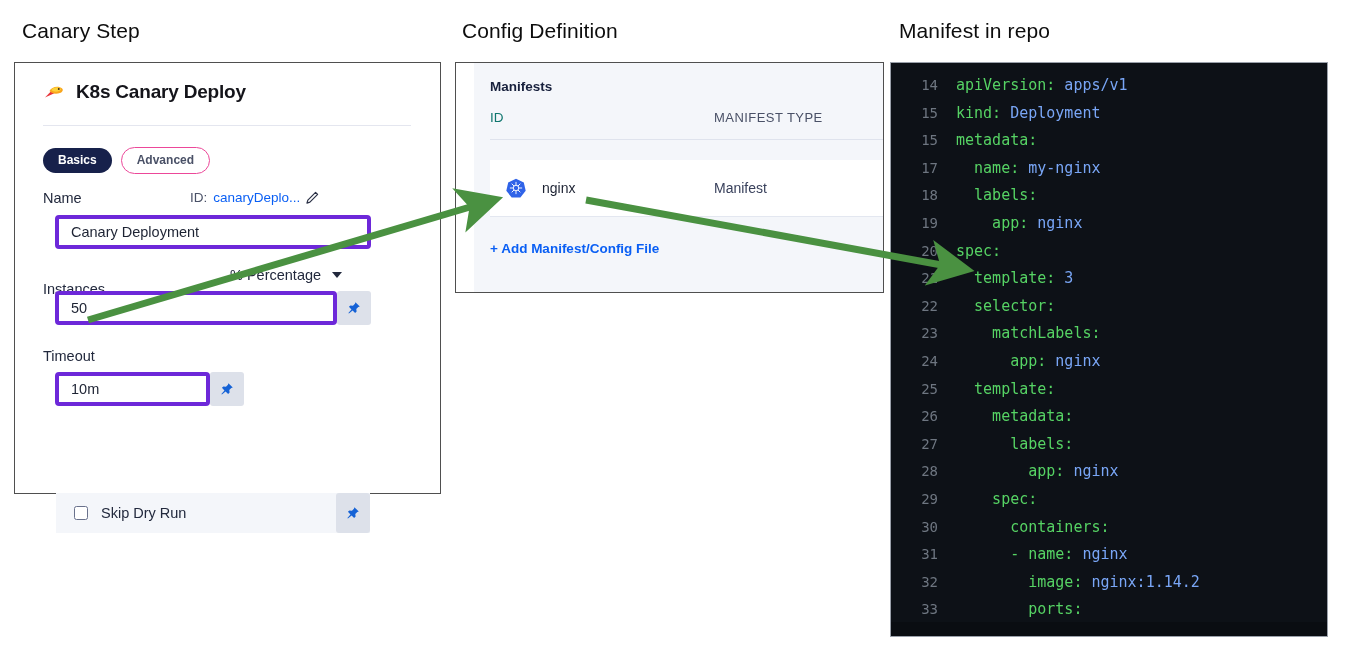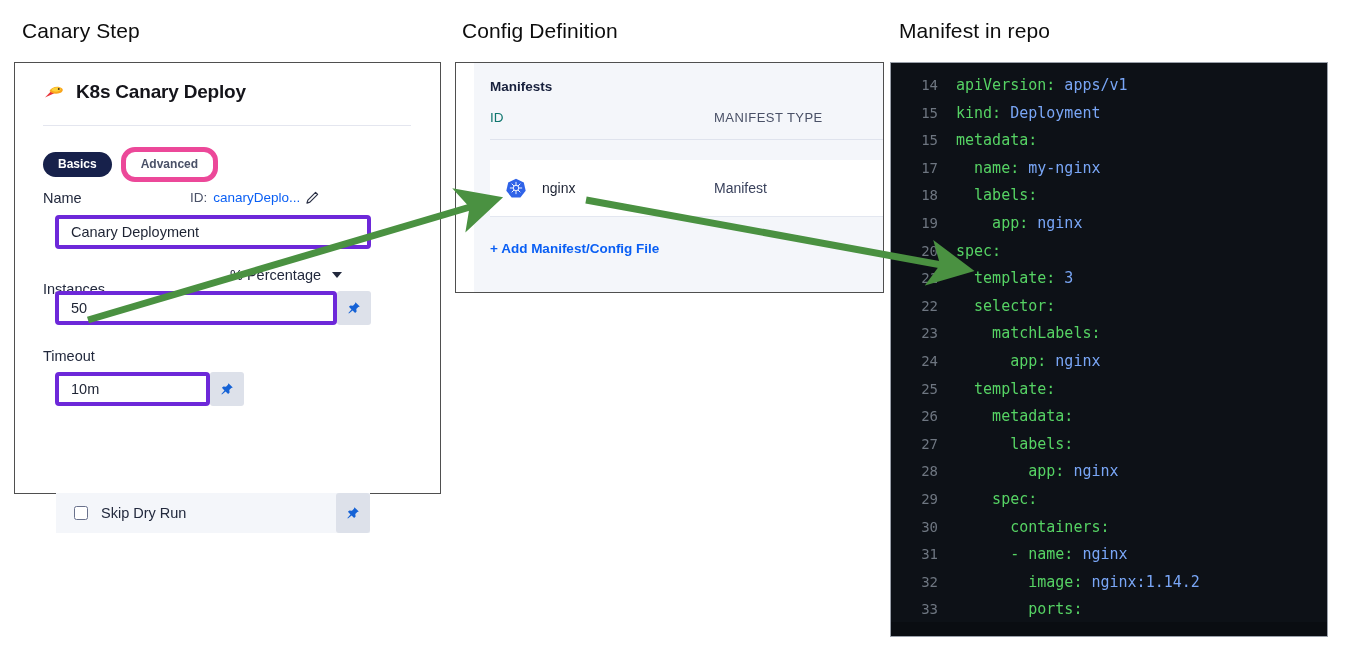--- a/index.html
+++ b/index.html
@@ -30,21 +30,21 @@
   #step-title{font-size:19px;font-weight:bold;color:#14141a;letter-spacing:-0.2px;}
   .bird{width:22px;height:18px;display:block;}
   #step-rule{position:absolute;left:28px;top:62px;width:368px;height:1px;background:#e4e6ef;}
 
   .tabs{position:absolute;left:28px;top:84px;display:flex;gap:9px;align-items:center;}
   .pill{
     font-size:12px;font-weight:bold;border-radius:14px;
     padding:5px 15px 6px;box-sizing:border-box;white-space:nowrap;
   }
   .pill.on{background:#17214b;color:#ffffff;}
-  .pill.off{background:#ffffff;color:#4a5167;border:5px solid #ec4899;font-weight:600;}
+  .pill.off{background:#ffffff;color:#4a5167;border:1px solid #ec4899;font-weight:600;}
 
   .fieldlabel{
     position:absolute;font-size:14.5px;color:#22293d;font-weight:500;white-space:nowrap;
   }
   .idrow{position:absolute;display:flex;align-items:center;gap:6px;white-space:nowrap;}
   .idrow .k{font-size:13.5px;color:#4a5167;}
   .idrow .v{font-size:13.5px;color:#0a5ff4;}
   .pencil{width:13px;height:13px;display:block;}
 
   .textinput{

